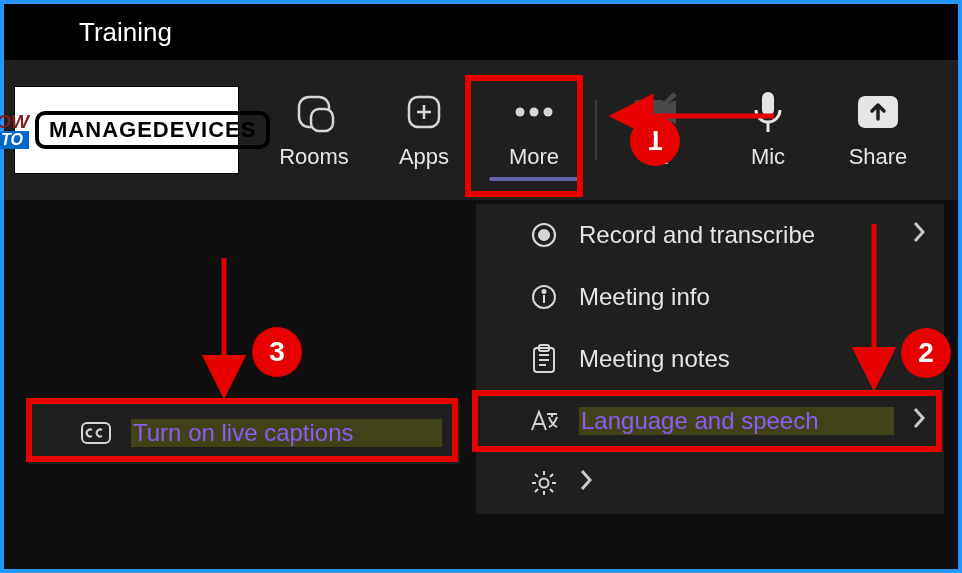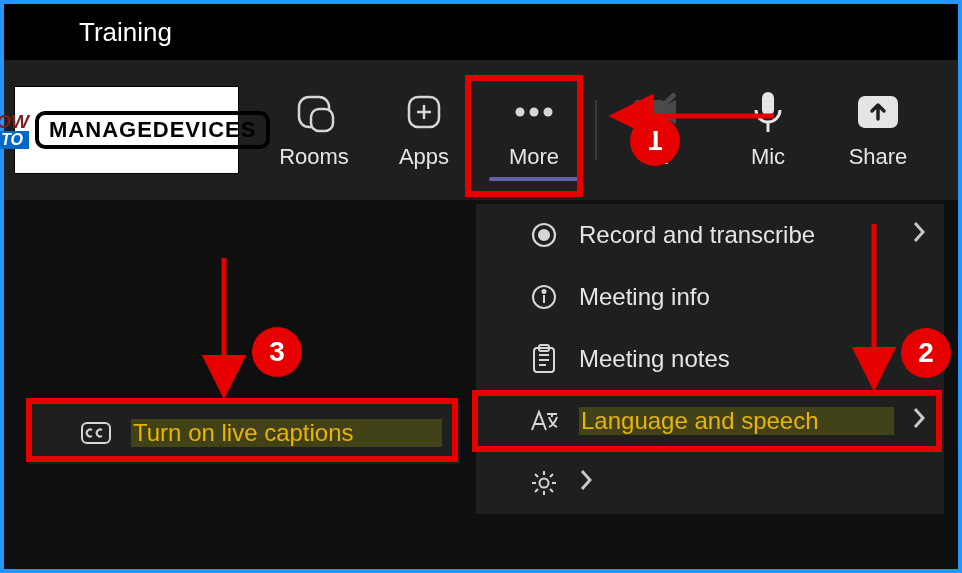--- a/index.html
+++ b/index.html
@@ -168,21 +168,21 @@
   .menu-item .mi-icon {
     width: 34px;
     display: flex;
     align-items: center;
     justify-content: center;
   }
   .menu-item .mi-label {
     flex: 1;
   }
   .hl-text {
-    color: #eab308;
+    color: #8b5cf6;
     background: rgba(230,226,0,0.18);
     padding: 0 2px;
   }
   .chevron {
     color: #c8c8c8;
   }
 
   
   .anno-box {
     position: absolute;

